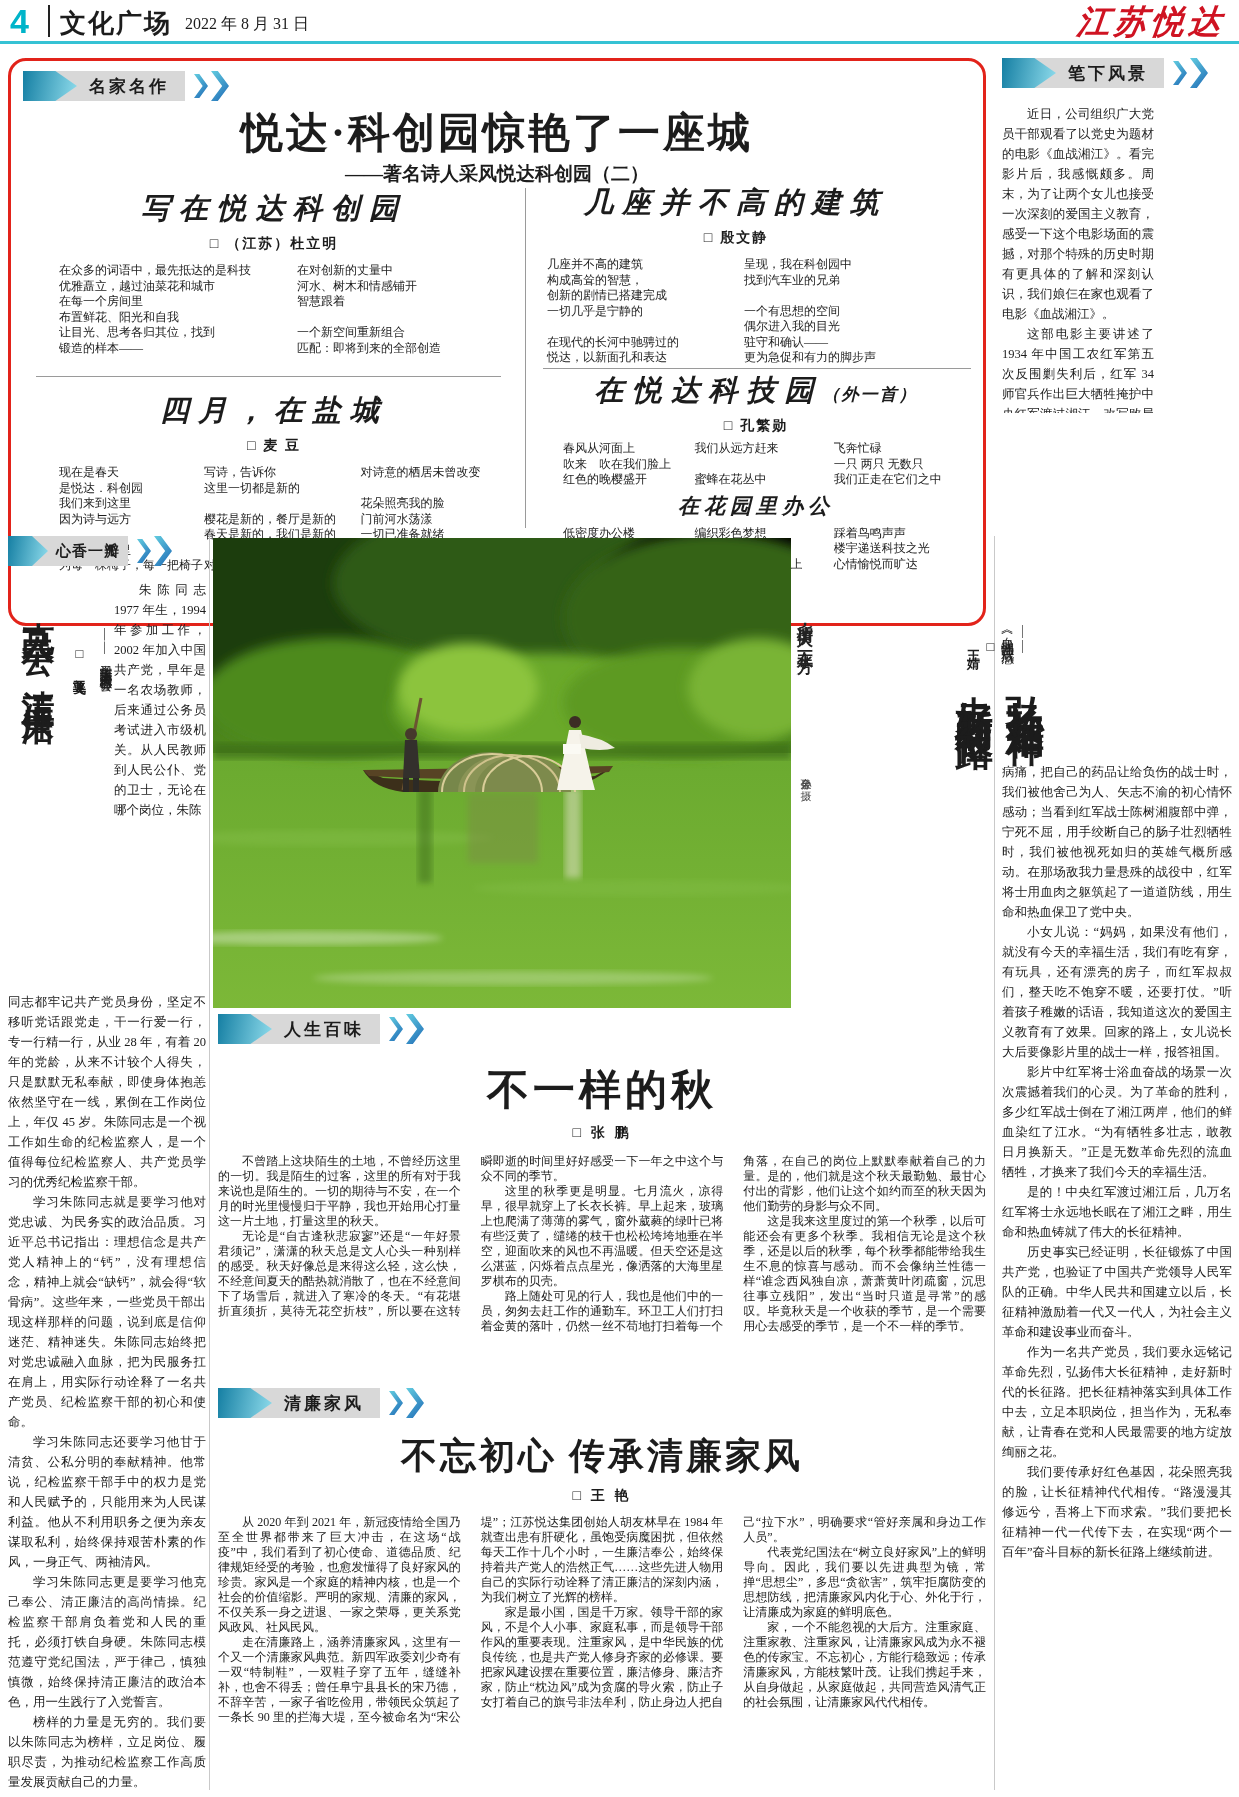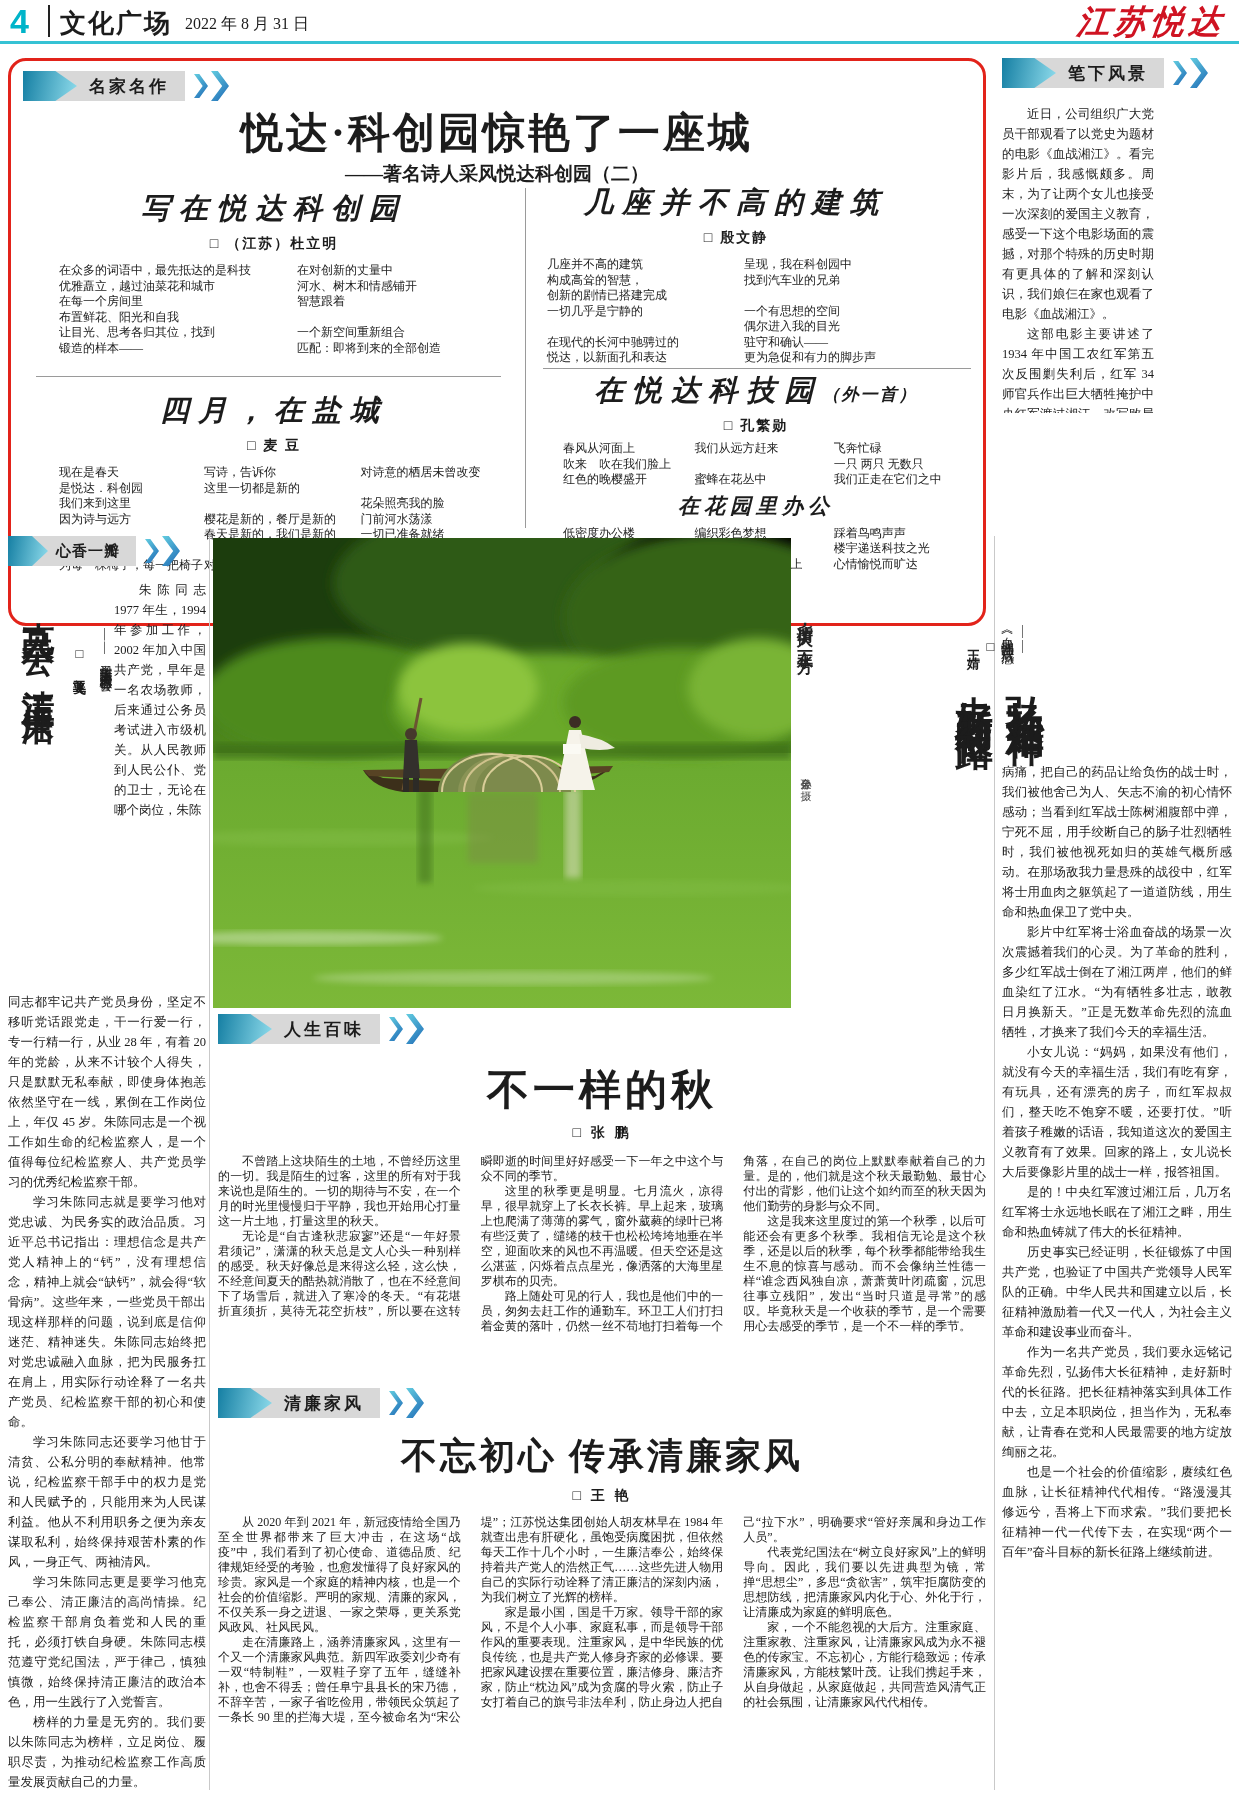--- a/index.html
+++ b/index.html
@@ -77,21 +77,21 @@
   .sc-bylines { width:30px; writing-mode:vertical-rl; text-orientation:mixed;
                 font-size:13px; padding-top:212px; letter-spacing:2px; }
   .sc-bylines .who { padding-top:14px; font-weight:bold; }
   .sc-vhead { width:48px; writing-mode:vertical-rl; text-orientation:upright;
               font-size:38px; font-weight:bold; font-family:"Liberation Sans",sans-serif;
               letter-spacing:6px; padding-top:8px; }
   .sc-lower { margin-top:10px; height:1028px; overflow:hidden; }
 
   
   .heart { position:absolute; left:8px; top:536px; width:198px; height:1254px; }
-  .heart .tag-gray { }
+  .heart .tag-gray { padding-right:8px; }
   .heart .tag-arrow { width:40px; margin-right:8px; }
   .heart .tag-label { font-size:15px; letter-spacing:1px; }
   .ht-upper { display:flex; margin-top:10px; height:402px; }
   .ht-vhead { width:52px; writing-mode:vertical-rl; text-orientation:upright;
               font-size:33px; font-weight:bold; letter-spacing:7px; padding-top:16px; }
   .ht-author { width:28px; writing-mode:vertical-rl; text-orientation:mixed;
                font-size:13px; font-weight:bold; padding-top:66px; letter-spacing:2px; }
   .ht-sub { width:26px; writing-mode:vertical-rl; text-orientation:mixed;
             font-size:12.5px; padding-top:48px; letter-spacing:1px; }
   .ht-text { flex:1; overflow:hidden; }
@@ -265,26 +265,26 @@
         <p>当看到红五师师长为了坚守湘江防线，高声怒吼着“死守第一道防线”时，我们被他英勇无畏的战斗精神打动；当看到毛主席不顾</p>
       </div>
       <div class="sc-bylines">
         <div>——《血战湘江》观后感</div>
         <div class="who">□ 王 婧</div>
       </div>
       <div class="sc-vhead">弘扬长征精神　走好新的长征路</div>
     </div>
     <div class="sc-lower body-text">
       <p class="no-indent">病痛，把自己的药品让给负伤的战士时，我们被他舍己为人、矢志不渝的初心情怀感动；当看到红军战士陈树湘腹部中弹，宁死不屈，用手绞断自己的肠子壮烈牺牲时，我们被他视死如归的英雄气概所感动。在那场敌我力量悬殊的战役中，红军将士用血肉之躯筑起了一道道防线，用生命和热血保卫了党中央。</p>
+      <p>小女儿说：“妈妈，如果没有他们，就没有今天的幸福生活，我们有吃有穿，有玩具，还有漂亮的房子，而红军叔叔们，整天吃不饱穿不暖，还要打仗。”听着孩子稚嫩的话语，我知道这次的爱国主义教育有了效果。回家的路上，女儿说长大后要像影片里的战士一样，报答祖国。</p>
       <p>影片中红军将士浴血奋战的场景一次次震撼着我们的心灵。为了革命的胜利，多少红军战士倒在了湘江两岸，他们的鲜血染红了江水。“为有牺牲多壮志，敢教日月换新天。”正是无数革命先烈的流血牺牲，才换来了我们今天的幸福生活。</p>
-      <p>小女儿说：“妈妈，如果没有他们，就没有今天的幸福生活，我们有吃有穿，有玩具，还有漂亮的房子，而红军叔叔们，整天吃不饱穿不暖，还要打仗。”听着孩子稚嫩的话语，我知道这次的爱国主义教育有了效果。回家的路上，女儿说长大后要像影片里的战士一样，报答祖国。</p>
       <p>是的！中央红军渡过湘江后，几万名红军将士永远地长眠在了湘江之畔，用生命和热血铸就了伟大的长征精神。</p>
       <p>历史事实已经证明，长征锻炼了中国共产党，也验证了中国共产党领导人民军队的正确。中华人民共和国建立以后，长征精神激励着一代又一代人，为社会主义革命和建设事业而奋斗。</p>
       <p>作为一名共产党员，我们要永远铭记革命先烈，弘扬伟大长征精神，走好新时代的长征路。把长征精神落实到具体工作中去，立足本职岗位，担当作为，无私奉献，让青春在党和人民最需要的地方绽放绚丽之花。</p>
-      <p>也是一个社会的价值缩影，赓续红色血脉，让长征精神代代相传。“路漫漫其修远兮，吾将上下而求索。”我们要把长征精神一代一代传下去，在实现“两个一百年”奋斗目标的新长征路上继续前进。</p>
+      <p>我们要传承好红色基因，花朵照亮我的脸，让长征精神代代相传。“路漫漫其修远兮，吾将上下而求索。”我们要把长征精神一代一代传下去，在实现“两个一百年”奋斗目标的新长征路上继续前进。</p>
     </div>
   </div>
 
   <div class="heart">
     <div class="tag">
       <span class="tag-gray">
           <span class="tag-arrow"></span>
           <span class="tag-label">心香一瓣</span>
         </span>
       <span class="chev chev1"></span>

